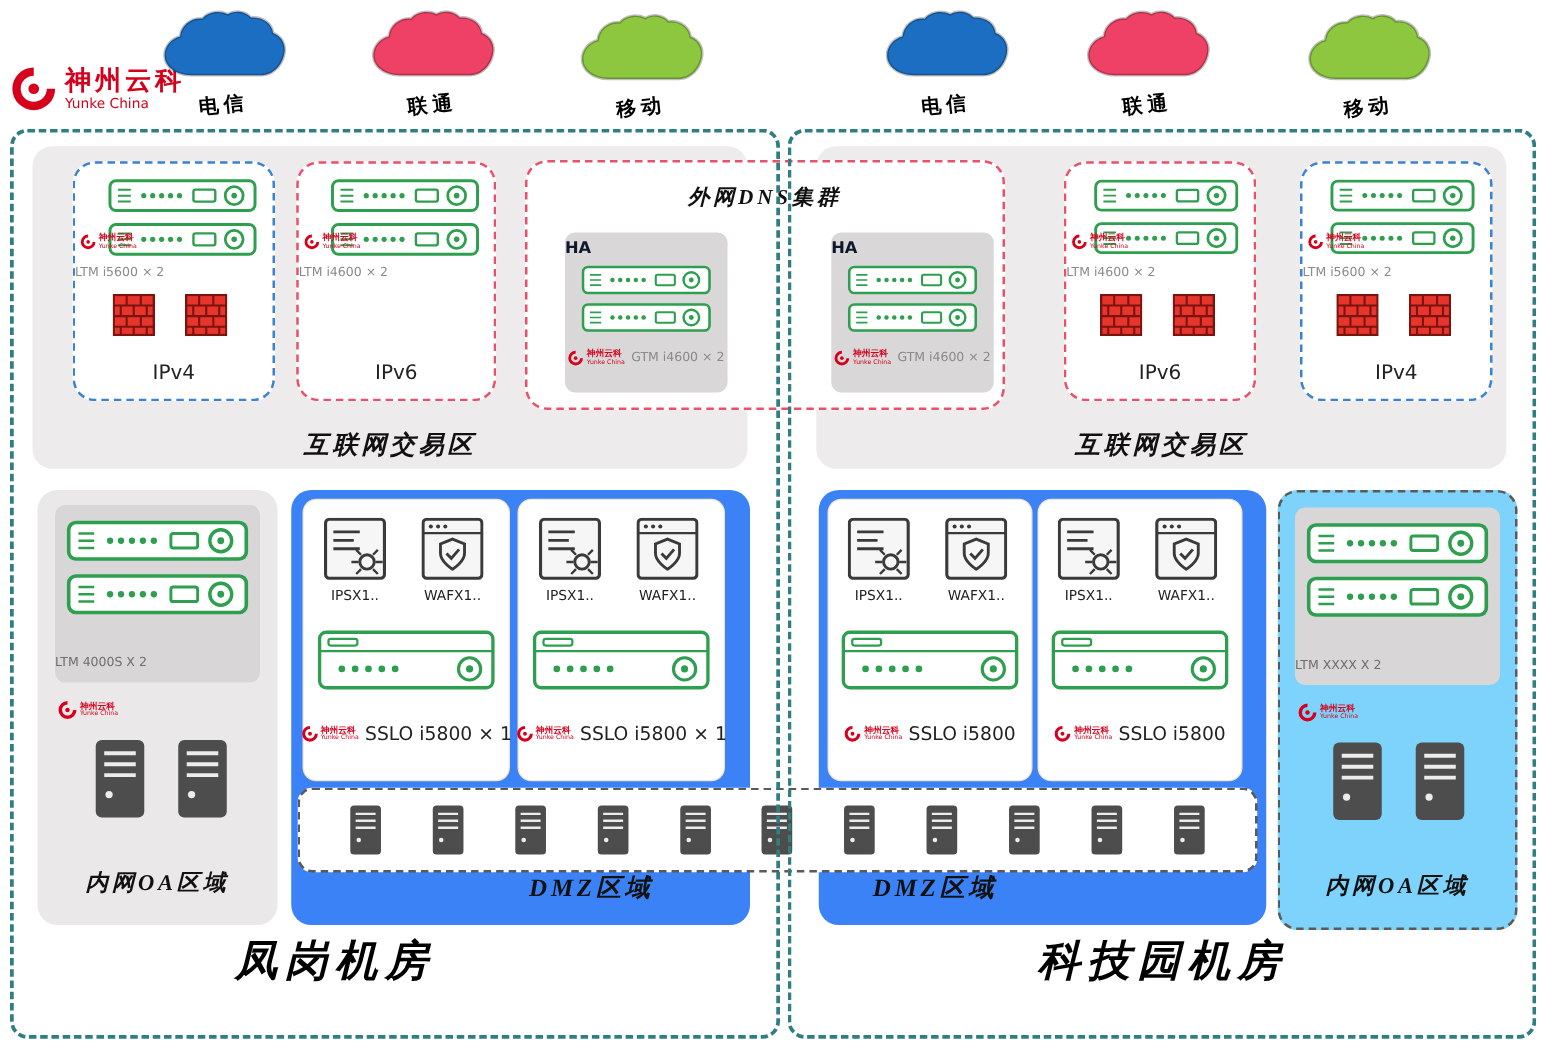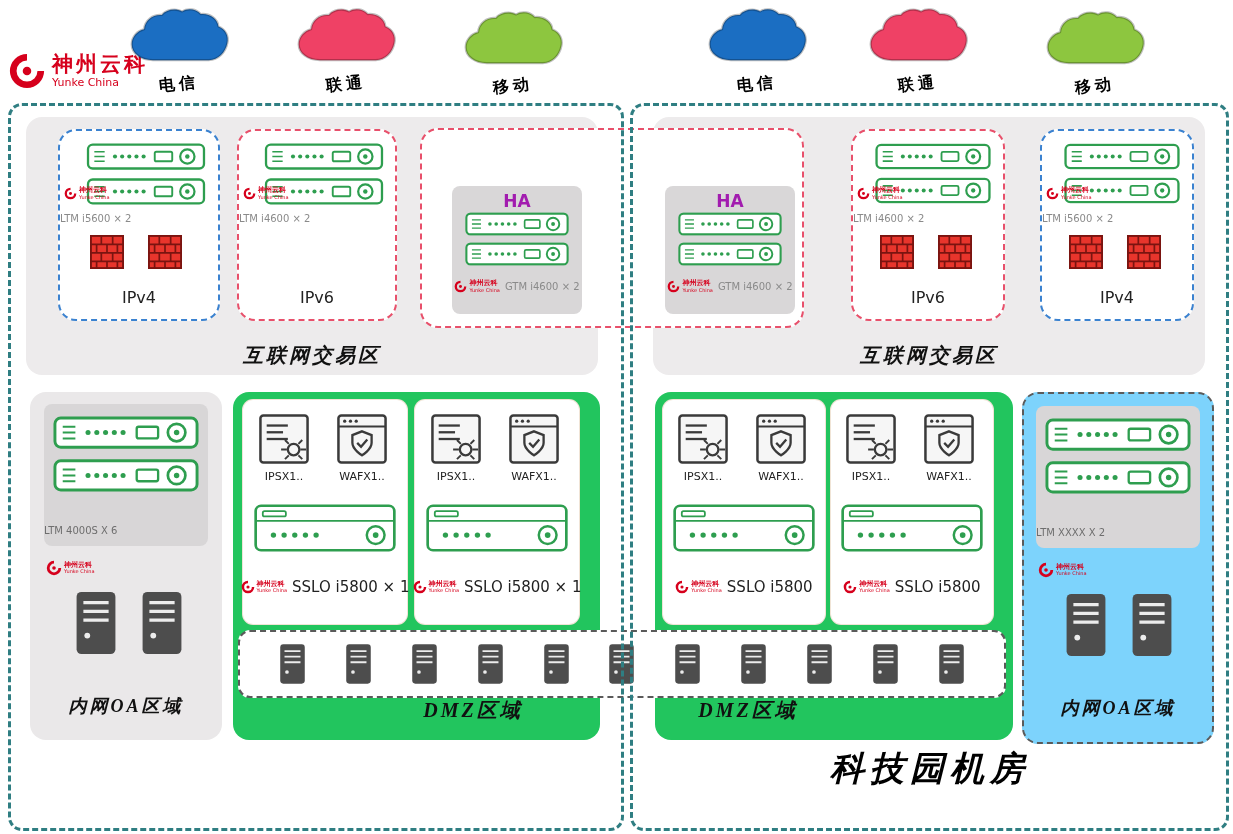--- a/index.html
+++ b/index.html
@@ -1,36 +1,36 @@
 <!DOCTYPE html>
 <html><head>
 <meta charset="utf-8">
 <style>
   html,body{margin:0;padding:0;background:#fff;}
   body{font-family:"DejaVu Sans","Liberation Sans",sans-serif;}
   #stage{position:relative;width:1233px;height:834px;background:#fff;overflow:hidden;}
   .abs{position:absolute;}
   .dc-border{position:absolute;border:3px dashed #2f7e82;border-radius:14px;pointer-events:none;background:transparent;}
   .gray-zone{position:absolute;background:#edebec;border-radius:16px;}
-  .peach-zone{position:absolute;background:#22c55e;border-radius:16px;}
+  .peach-zone{position:absolute;background:#3b82f6;border-radius:16px;}
   .ipv4-box{position:absolute;border:2px dashed #3b82d0;background:#fff;border-radius:18px;}
   .ipv6-box{position:absolute;border:2px dashed #e8506b;background:#fff;border-radius:18px;}
   .dns-box{position:absolute;border:2px dashed #e8506b;background:#fff;border-radius:18px;}
   .ha-box{position:absolute;background:#d9d7d8;border-radius:8px;}
   .inner-panel{position:absolute;background:#d8d6d7;border-radius:8px;}
   .oa-left-box{position:absolute;background:#eae8e9;border-radius:16px;}
   .oa-right-box{position:absolute;background:#7dd3fc;border:2px dashed #5a5a5a;border-radius:16px;}
   .dmz-panel{position:absolute;background:#fff;border-radius:10px;box-shadow:0 0 0 1px #f0e4d6;}
   .server-row{position:absolute;background:#fff;border:2px dashed #5a5a5a;border-radius:12px;display:flex;justify-content:space-evenly;align-items:center;}
   .zone-title{font-family:"Liberation Serif","DejaVu Serif",serif;font-style:italic;font-weight:bold;color:#111;text-align:center;letter-spacing:3px;}
   .dc-title{position:absolute;font-family:"Liberation Serif","DejaVu Serif",serif;font-style:italic;font-weight:bold;font-size:34px;color:#000;text-align:center;letter-spacing:6px;}
   .dev-label{position:absolute;font-size:10px;color:#8a8a8a;white-space:nowrap;}
   .ip-label{position:absolute;font-size:16px;color:#222;text-align:center;}
   .icon-label{position:absolute;font-size:11px;color:#222;text-align:center;white-space:nowrap;}
-  .ha-title{position:absolute;font-size:17px;font-weight:bold;color:#a21caf;text-align:center;width:100%;}
+  .ha-title{position:absolute;font-size:13px;font-weight:bold;color:#0f172a;width:100%;}
   .sslo-row{position:absolute;display:flex;align-items:center;justify-content:center;gap:5px;width:100%;}
   .sslo-label{font-size:15px;color:#222;font-weight:400;white-space:nowrap;}
   .mini-logo{display:flex;align-items:center;gap:2px;}
   .mini-logo .cn{font-size:7px;font-weight:bold;color:#d6001c;line-height:1.1;white-space:nowrap;}
   .mini-logo .en{font-size:5px;color:#d6001c;line-height:1;white-space:nowrap;}
   .main-logo{position:absolute;display:flex;align-items:center;gap:6px;}
   .main-logo .cn{font-size:21px;font-weight:bold;color:#d6001c;letter-spacing:3px;line-height:1.1;white-space:nowrap;}
   .main-logo .en{font-size:11px;color:#d6001c;line-height:1.1;white-space:nowrap;}
   .cloud-label{position:absolute;font-family:"Liberation Serif","DejaVu Serif",serif;font-weight:bold;font-size:16px;color:#000;text-align:center;transform:rotate(-6deg);letter-spacing:4px;}
 </style>
@@ -236,20 +236,21 @@
       <svg class="abs" style="left:85px;top:104px;" width="34" height="34" viewBox="0 0 36 36">
           <use href="#sym-firewall"></use>
         </svg>
       <div class="ip-label" style="left:0;bottom:12px;width:100%;">IPv4</div>
     </div>
 
     <div class="zone-title" style="position:absolute;left:0;bottom:6px;width:100%;font-size:20px;">互联网交易区</div>
   </div>
 
   <div class="dns-box" style="left:420px;top:128px;width:380px;height:196px;">
+    <div class="zone-title" style="position:absolute;left:0;top:16px;width:100%;font-size:17px;">外网DNS集群</div>
 
     <div class="ha-box" style="left:30px;top:56px;width:130px;height:128px;">
       <div class="ha-title" style="top:5px;">HA</div>
       <svg class="abs" style="left:13px;top:26px;" width="104" height="24" viewBox="0 0 150 34">
           <use href="#sym-appliance"></use>
         </svg>
       <svg class="abs" style="left:13px;top:56px;" width="104" height="24" viewBox="0 0 150 34">
           <use href="#sym-appliance"></use>
         </svg>
       <div class="sslo-row" style="top:94px;">
@@ -288,21 +289,21 @@
       </div>
     </div>
   </div>
 
   <div class="oa-left-box" style="left:30px;top:392px;width:192px;height:348px;">
     <div class="inner-panel" style="left:14px;top:12px;width:164px;height:142px;">
       <svg class="abs" style="left:9px;top:12px;" width="146" height="76" viewBox="0 0 150 78">
         <use href="#sym-appliance" width="150" height="34" y="0"></use>
           <use href="#sym-appliance" width="150" height="34" y="44"></use>
       </svg>
-      <div class="dev-label" style="left:0;bottom:10px;width:100%;color:#6e6e6e;">LTM 4000S X 6</div>
+      <div class="dev-label" style="left:0;bottom:10px;width:100%;color:#6e6e6e;">LTM 4000S X 2</div>
     </div>
     <div class="mini-logo abs" style="left:16px;top:168px;">
       <svg width="16" height="16" viewBox="0 0 40 40">
           <use href="#sym-swirl"></use>
         </svg>
       <div>
           <div class="cn">神州云科</div>
           <div class="en">Yunke China</div>
         </div>
     </div>
@@ -482,18 +483,19 @@
         <use href="#sym-server"></use>
       </svg>
     <svg width="27" height="42" viewBox="0 0 44 68">
         <use href="#sym-server"></use>
       </svg>
     <svg width="27" height="42" viewBox="0 0 44 68">
         <use href="#sym-server"></use>
       </svg>
   </div>
 
+  <div class="dc-title" style="left:118px;top:746px;width:300px;">凤岗机房</div>
   <div class="dc-title" style="left:780px;top:746px;width:300px;">科技园机房</div>
 
   <div class="dc-border" style="left:8px;top:103px;width:610px;height:722px;"></div>
   <div class="dc-border" style="left:630px;top:103px;width:593px;height:722px;"></div>
 
 </div>
 
 </body></html>

